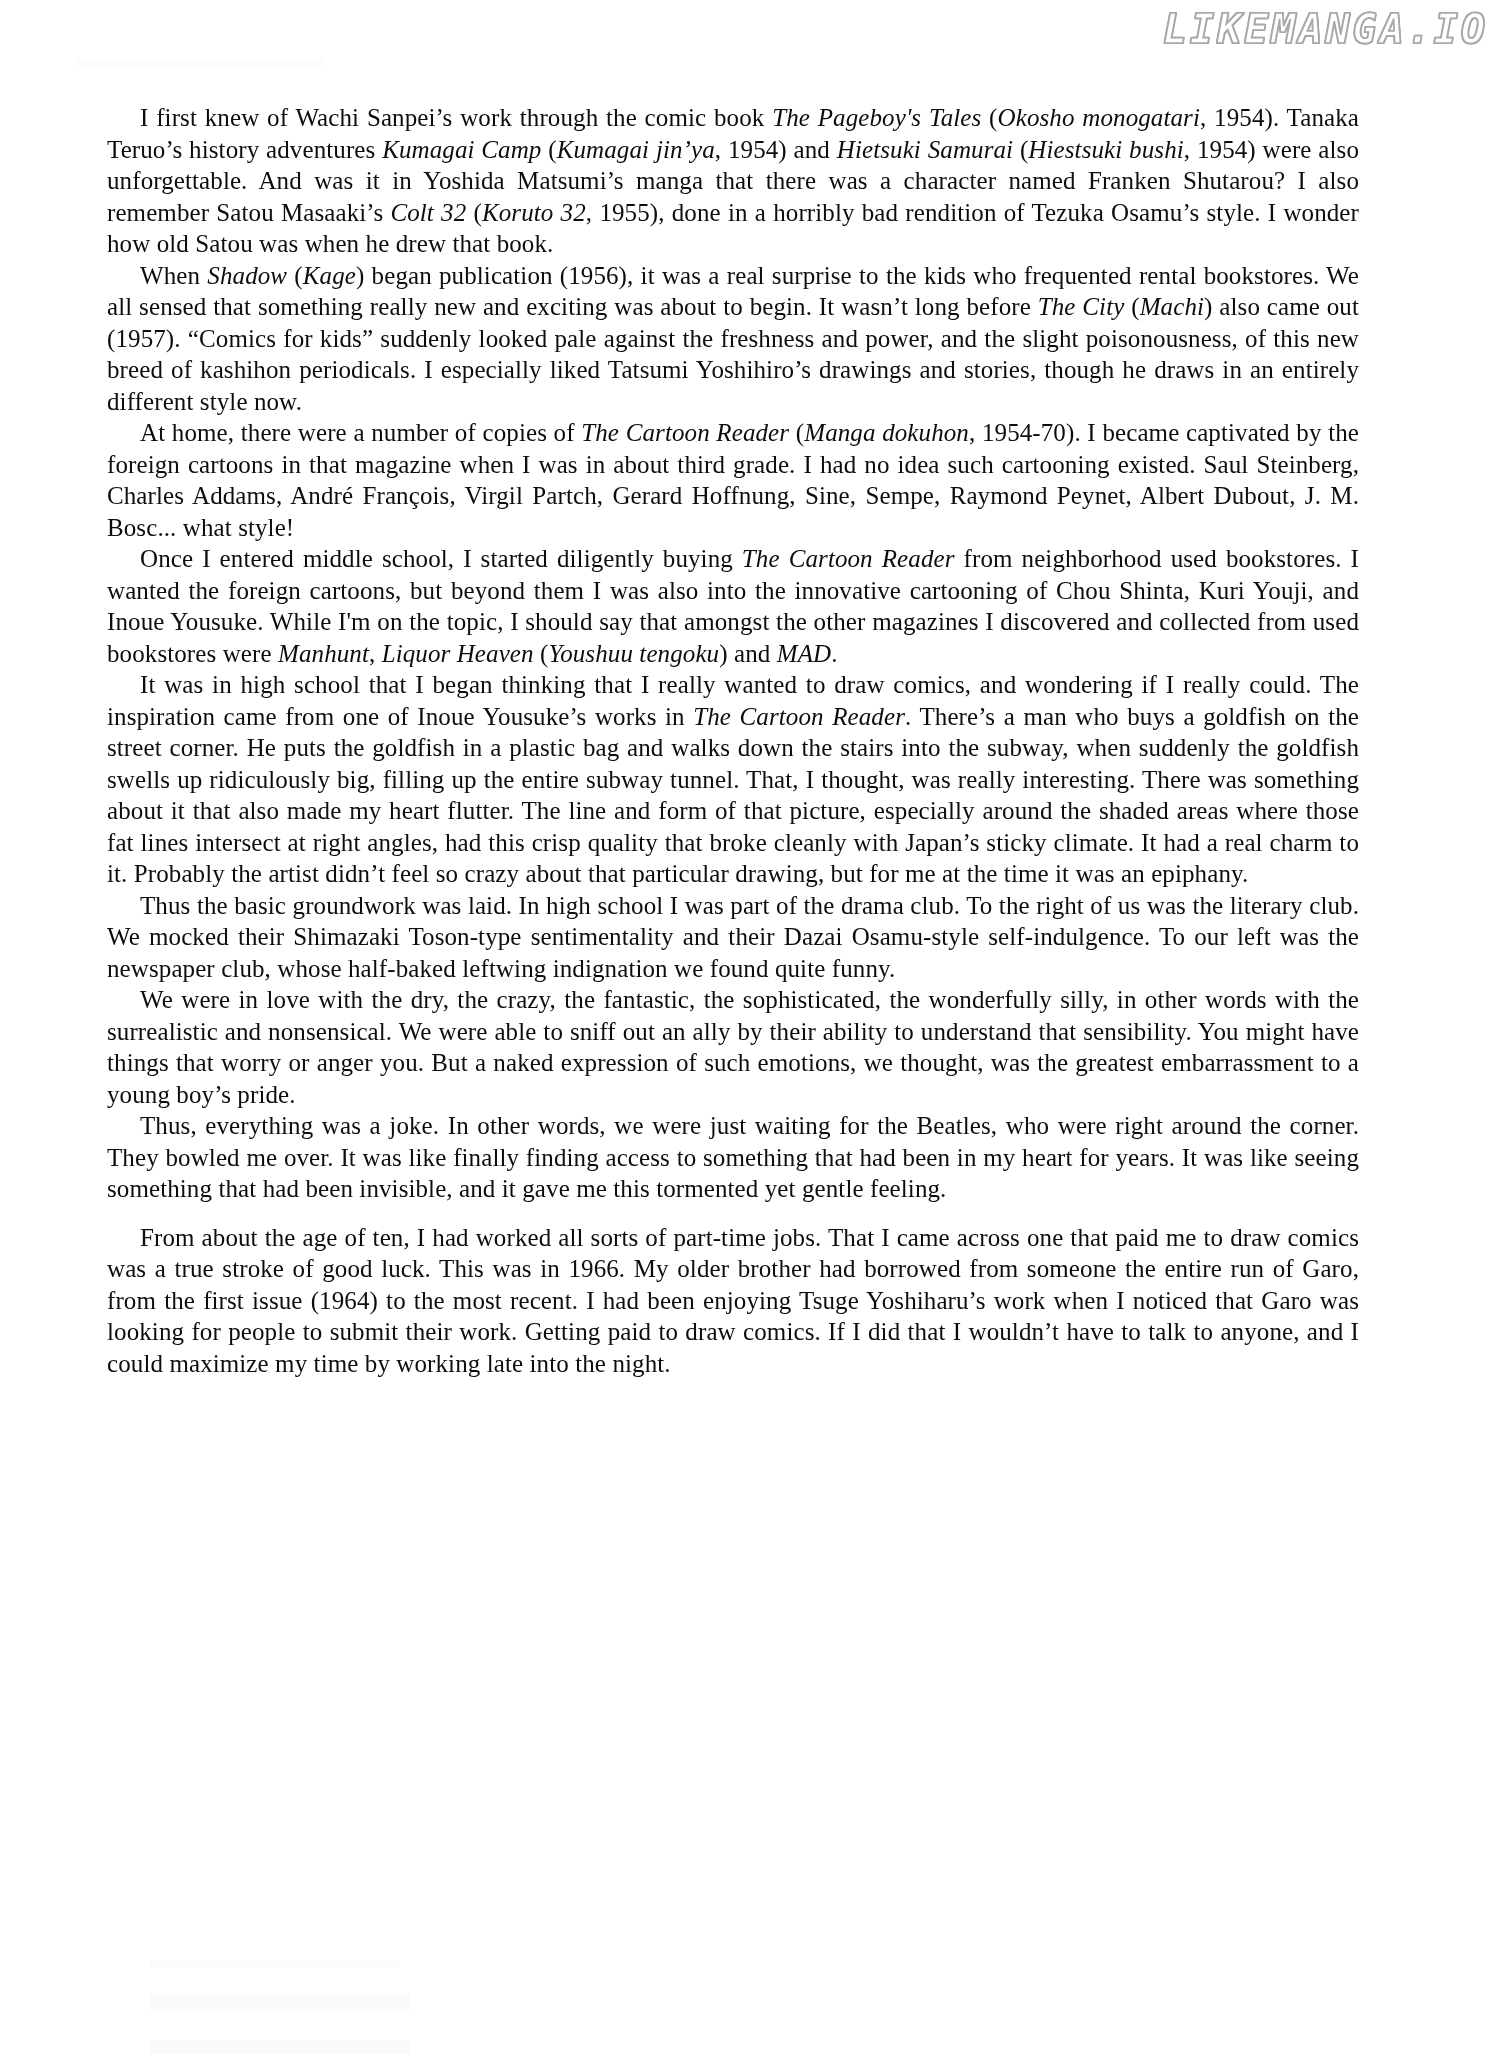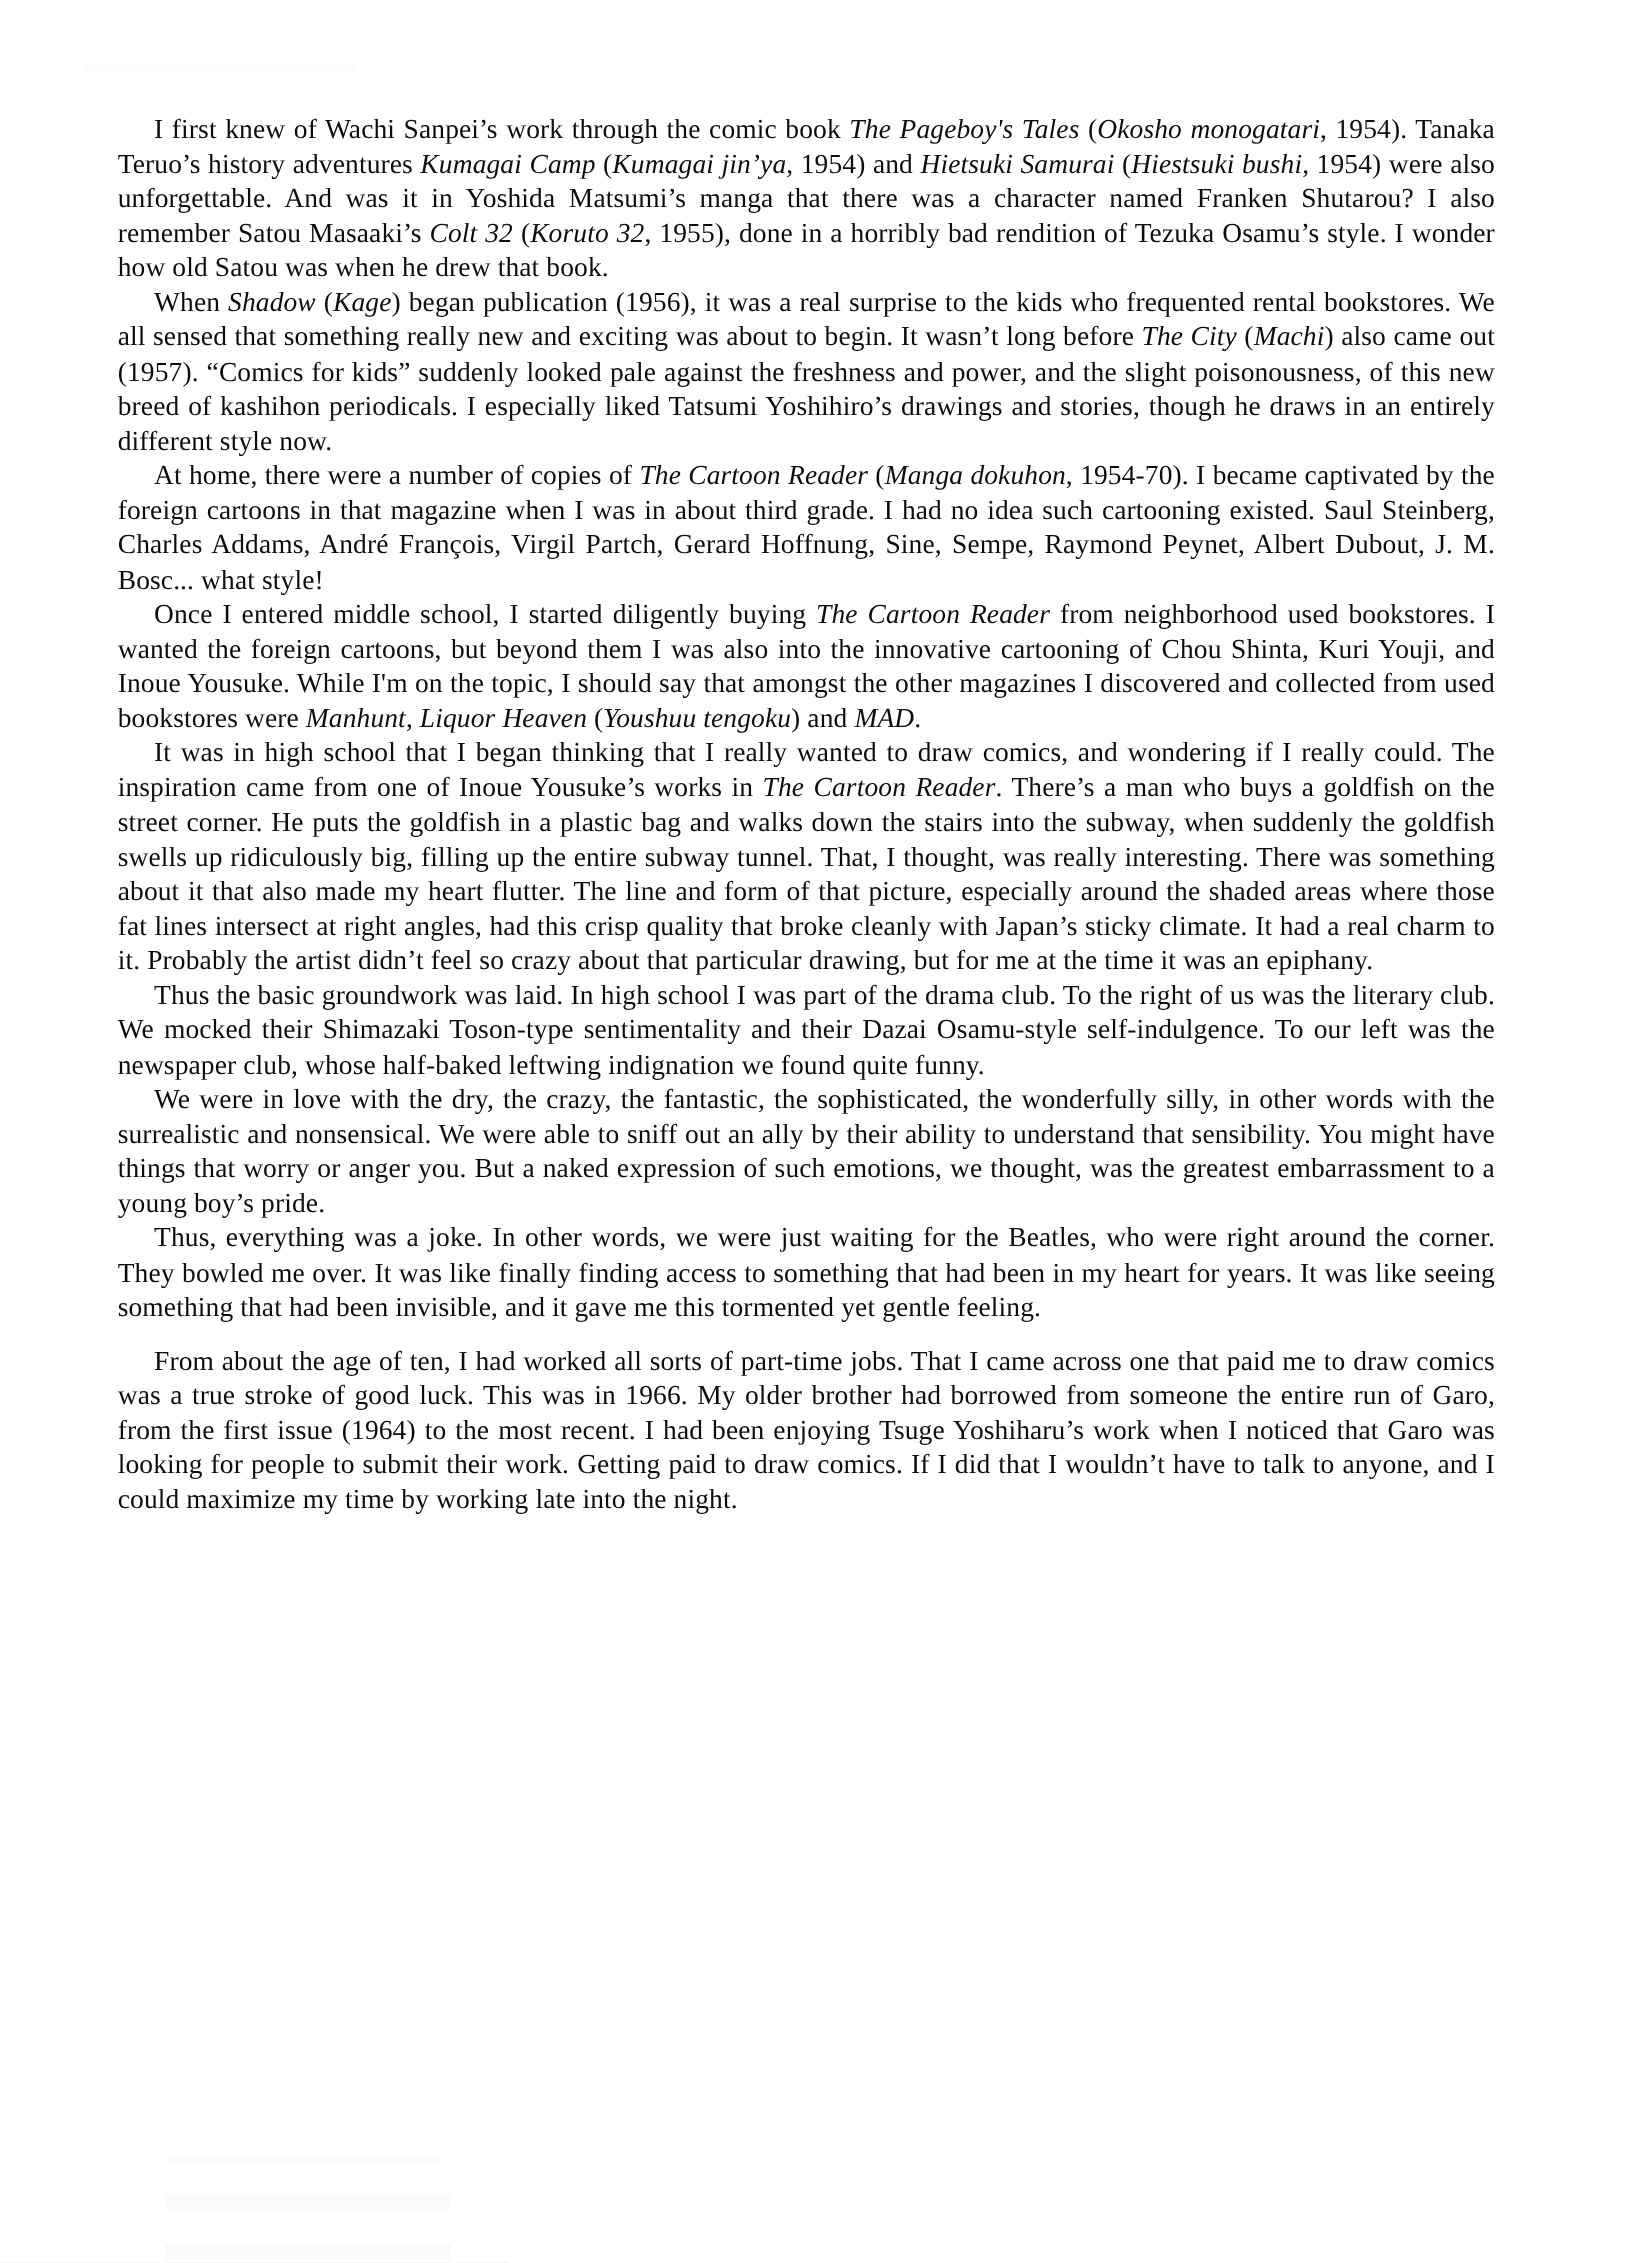--- a/index.html
+++ b/index.html
@@ -61,20 +61,21 @@
   }
   .art-1{left:150px;top:1995px;width:260px;height:14px;}
   .art-2{left:150px;top:2040px;width:260px;height:14px;}
   .art-3{left:150px;top:1960px;width:250px;height:8px;background:rgba(0,0,0,0.012);}
   .art-4{left:75px;top:58px;width:250px;height:8px;background:rgba(0,0,0,0.012);}
 </style>
 </head>
 <body>
 
 <div class="page">
+  <div class="watermark">LIKEMANGA.IO</div>
 
   <article class="body-text">
       <p><span>I first knew of Wachi Sanpei’s work through the comic book </span><i>The Pageboy's Tales</i><span> (</span><i>Okosho monogatari</i><span>, 1954). Tanaka Teruo’s history adventures </span><i>Kumagai Camp</i><span> (</span><i>Kumagai jin’ya</i><span>, 1954) and </span><i>Hietsuki Samurai</i><span> (</span><i>Hiestsuki bushi</i><span>, 1954) were also unforgettable. And was it in Yoshida Matsumi’s manga that there was a character named Franken Shutarou? I also remember Satou Masaaki’s </span><i>Colt 32</i><span> (</span><i>Koruto 32</i><span>, 1955), done in a horribly bad rendition of Tezuka Osamu’s style. I wonder how old Satou was when he drew that book.</span></p>
       <p><span>When </span><i>Shadow</i><span> (</span><i>Kage</i><span>) began publication (1956), it was a real surprise to the kids who frequented rental bookstores. We all sensed that something really new and exciting was about to begin. It wasn’t long before </span><i>The City</i><span> (</span><i>Machi</i><span>) also came out (1957). “Comics for kids” suddenly looked pale against the freshness and power, and the slight poisonousness, of this new breed of kashihon periodicals. I especially liked Tatsumi Yoshihiro’s drawings and stories, though he draws in an entirely different style now.</span></p>
       <p><span>At home, there were a number of copies of </span><i>The Cartoon Reader</i><span> (</span><i>Manga dokuhon</i><span>, 1954-70). I became captivated by the foreign cartoons in that magazine when I was in about third grade. I had no idea such cartooning existed. Saul Steinberg, Charles Addams, André François, Virgil Partch, Gerard Hoffnung, Sine, Sempe, Raymond Peynet, Albert Dubout, J. M. Bosc... what style!</span></p>
       <p><span>Once I entered middle school, I started diligently buying </span><i>The Cartoon Reader</i><span> from neighborhood used bookstores. I wanted the foreign cartoons, but beyond them I was also into the innovative cartooning of Chou Shinta, Kuri Youji, and Inoue Yousuke. While I'm on the topic, I should say that amongst the other magazines I discovered and collected from used bookstores were </span><i>Manhunt</i><span>, </span><i>Liquor Heaven</i><span> (</span><i>Youshuu tengoku</i><span>) and </span><i>MAD</i><span>.</span></p>
       <p><span>It was in high school that I began thinking that I really wanted to draw comics, and wondering if I really could. The inspiration came from one of Inoue Yousuke’s works in </span><i>The Cartoon Reader</i><span>. There’s a man who buys a goldfish on the street corner. He puts the goldfish in a plastic bag and walks down the stairs into the subway, when suddenly the goldfish swells up ridiculously big, filling up the entire subway tunnel. That, I thought, was really interesting. There was something about it that also made my heart flutter. The line and form of that picture, especially around the shaded areas where those fat lines intersect at right angles, had this crisp quality that broke cleanly with Japan’s sticky climate. It had a real charm to it. Probably the artist didn’t feel so crazy about that particular drawing, but for me at the time it was an epiphany.</span></p>
       <p><span>Thus the basic groundwork was laid. In high school I was part of the drama club. To the right of us was the literary club. We mocked their Shimazaki Toson-type sentimentality and their Dazai Osamu-style self-indulgence. To our left was the newspaper club, whose half-baked leftwing indignation we found quite funny.</span></p>
       <p><span>We were in love with the dry, the crazy, the fantastic, the sophisticated, the wonderfully silly, in other words with the surrealistic and nonsensical. We were able to sniff out an ally by their ability to understand that sensibility. You might have things that worry or anger you. But a naked expression of such emotions, we thought, was the greatest embarrassment to a young boy’s pride.</span></p>
       <p><span>Thus, everything was a joke. In other words, we were just waiting for the Beatles, who were right around the corner. They bowled me over. It was like finally finding access to something that had been in my heart for years. It was like seeing something that had been invisible, and it gave me this tormented yet gentle feeling.</span></p>

